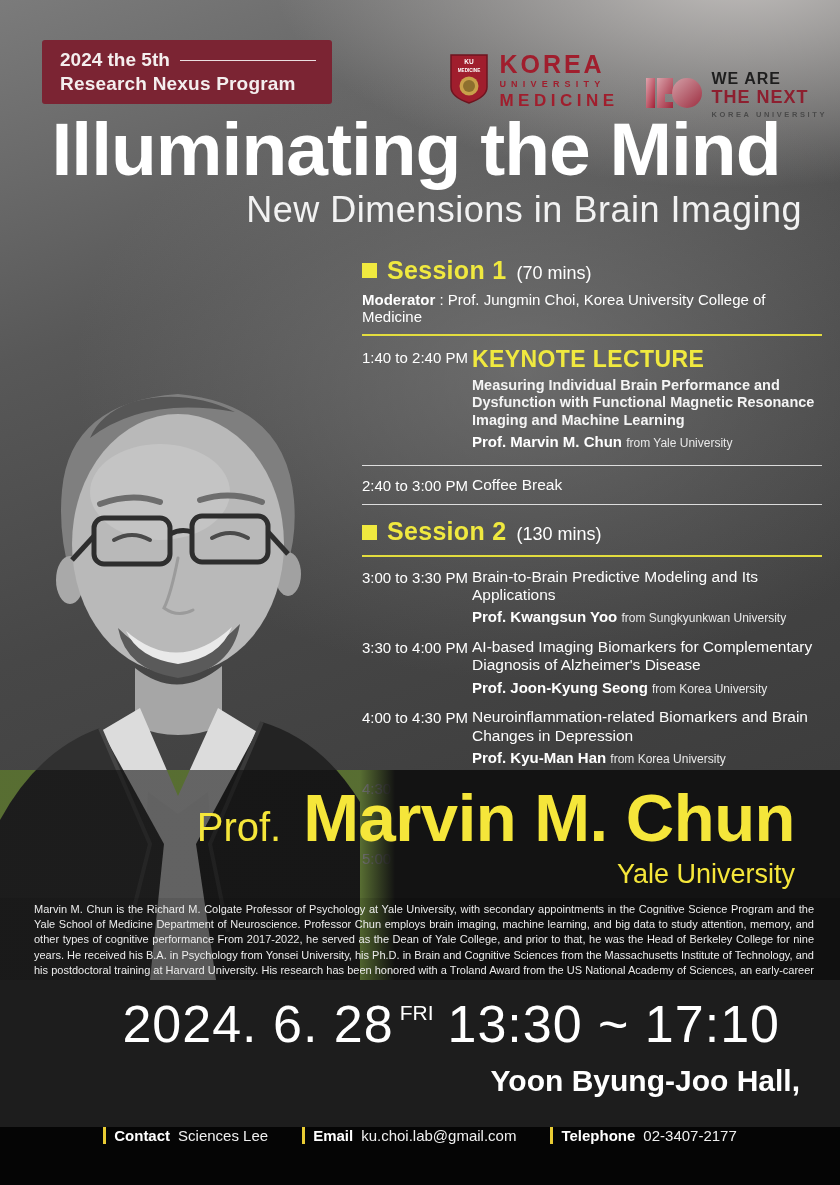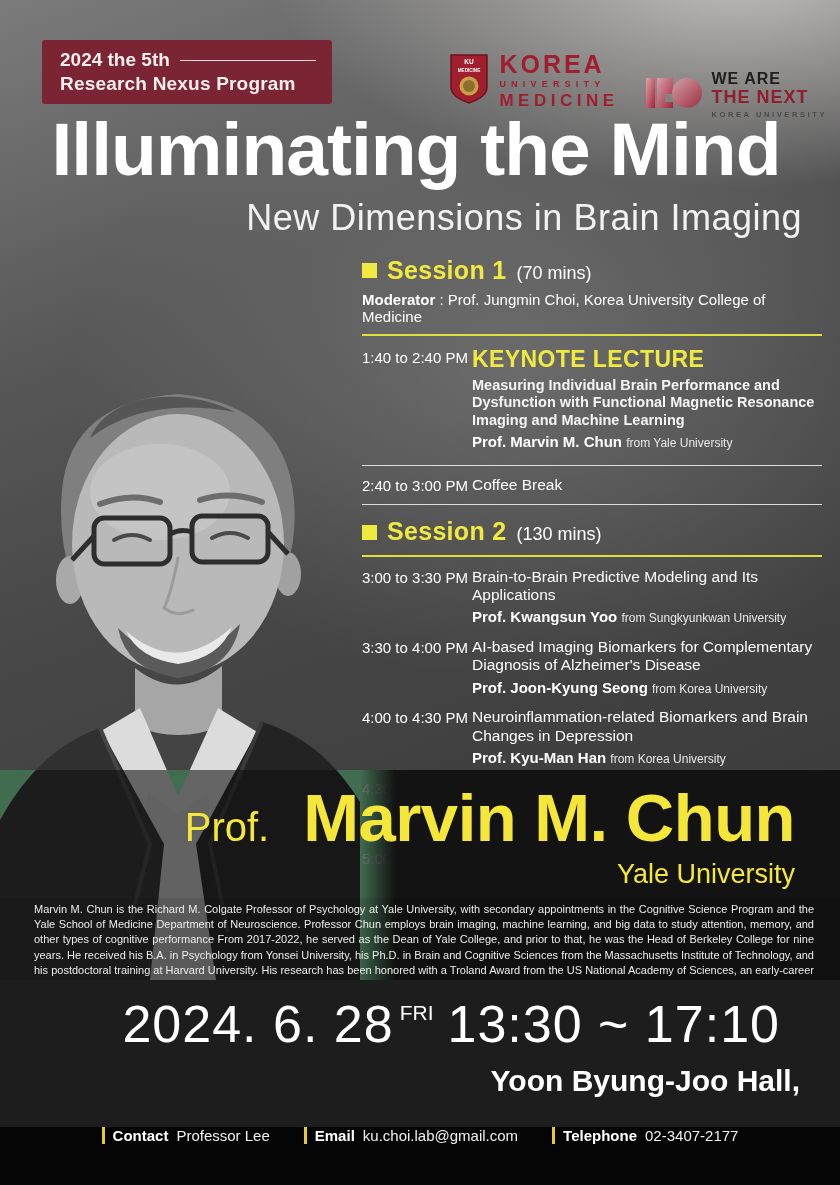--- a/index.html
+++ b/index.html
@@ -1,20 +1,20 @@
 <!DOCTYPE html>
 <html><head>
 <meta charset="utf-8">
 <style>
   html,body{margin:0;padding:0;background:#2c2c2c;}
   *{box-sizing:border-box;}
   .poster{
     position:relative;width:840px;height:1185px;overflow:hidden;
     font-family:"Liberation Sans",sans-serif;color:#fff;
-    background:#86efac;
+    background:#bef264;
   }
   
   .hero{
     position:relative;width:840px;height:770px;
     background:
       radial-gradient(900px 420px at 88% -4%, #c2bfbd 0%, rgba(194,191,189,0) 52%),
       radial-gradient(620px 430px at 62% 48%, rgba(132,132,132,.55), rgba(132,132,132,0) 72%),
       linear-gradient(160deg,#7b7b7b 0%, #585858 34%, #474747 62%, #3d3d3d 100%);
   }
   
@@ -33,21 +33,21 @@
   .kuword .kw1{font-size:25px;font-weight:bold;color:#a01e2d;letter-spacing:3px;}
   .kuword .kw2{font-size:9px;font-weight:bold;color:#a01e2d;letter-spacing:5.2px;margin-top:3px;}
   .kuword .kw3{font-size:17px;font-weight:bold;color:#a01e2d;letter-spacing:4.5px;margin-top:3px;}
   .nextlogo{display:flex;align-items:center;gap:9px;margin-top:28px;}
   .nextword .nw1{font-size:16px;font-weight:800;color:#1e1e1e;letter-spacing:1px;line-height:1.1;}
   .nextword .nw2{font-size:18px;font-weight:800;color:#8d1f2f;letter-spacing:1px;line-height:1.1;}
   .nextword .nw3{font-size:7.5px;font-weight:bold;color:#4a4a4a;letter-spacing:2.6px;margin-top:3px;}
   
   .titlewrap{position:absolute;left:30px;right:38px;top:110px;text-align:right;}
   .mtitle{font-size:75px;font-weight:800;letter-spacing:-1px;line-height:1.05;color:#fff;text-align:center;}
-  .msub{font-size:36px;font-weight:400;color:#f2f2f2;margin-top:8px;letter-spacing:.5px;}
+  .msub{font-size:36px;font-weight:400;color:#f2f2f2;letter-spacing:.5px;}
   
   .program{position:absolute;left:362px;top:256px;width:460px;font-size:15px;line-height:1.18;}
   .sesshead{display:flex;align-items:baseline;gap:10px;}
   .sq{width:15px;height:15px;background:#f0e93f;align-self:center;}
   .sessname{font-size:25px;font-weight:800;color:#f0e93f;letter-spacing:.3px;}
   .sessdur{font-size:18px;color:#fff;}
   .modline{margin-top:5px;font-size:15px;color:#fff;}
   .modline b{font-weight:800;}
   .yline{border:none;border-top:2px solid #e3dd3e;margin:8px 0 0 0;}
   .gline{border:none;border-top:1px solid rgba(255,255,255,.8);margin:0;}
@@ -66,21 +66,21 @@
   .gap10{margin-top:10px;}
   .gap12{margin-top:12px;}
   
   .photo{position:absolute;left:0;top:372px;width:360px;height:608px;z-index:1;}
   
   .nameband{
     position:relative;z-index:2;width:840px;height:128px;
     background:linear-gradient(90deg, rgba(14,14,14,.58) 0px, rgba(14,14,14,.58) 360px, rgba(19,19,19,1) 395px);
     padding:14px 45px 0 0;text-align:right;
   }
-  .nameline{display:flex;align-items:baseline;justify-content:flex-end;gap:34px;}
+  .nameline{display:flex;align-items:baseline;justify-content:flex-end;gap:22px;}
   .proflabel{font-size:40px;color:#f5e63a;font-weight:500;}
   .bigname{font-size:67px;font-weight:800;color:#f5e63a;letter-spacing:-.5px;line-height:1;}
   .yale{font-size:27px;color:#f5e63a;margin-top:8px;}
   
   .bioband{
     position:relative;z-index:2;width:840px;height:82px;
     background:linear-gradient(90deg, rgba(12,12,12,.62) 0px, rgba(12,12,12,.62) 360px, rgba(16,16,16,1) 395px);
     padding:4px 26px 0 34px;
   }
   .bio{font-size:11px;line-height:1.38;color:#ececec;text-align:justify;}
@@ -289,21 +289,21 @@
       <span class="dday">FRI</span>
       <span class="dtext">13:30 ~ 17:10</span>
     </div>
     <div class="venue1">Yoon Byung-Joo Hall,</div>
   </div>
 
   <div class="foot">
     <div class="fitem">
       <span class="fbar"></span>
       <span class="flabel">Contact</span>
-      <span class="fval">Professor Lee</span>
+      <span class="fval">Sciences Lee</span>
     </div>
     <div class="fitem">
       <span class="fbar"></span>
       <span class="flabel">Email</span>
       <span class="fval">ku.choi.lab@gmail.com</span>
     </div>
     <div class="fitem">
       <span class="fbar"></span>
       <span class="flabel">Telephone</span>
       <span class="fval">02-3407-2177</span>

